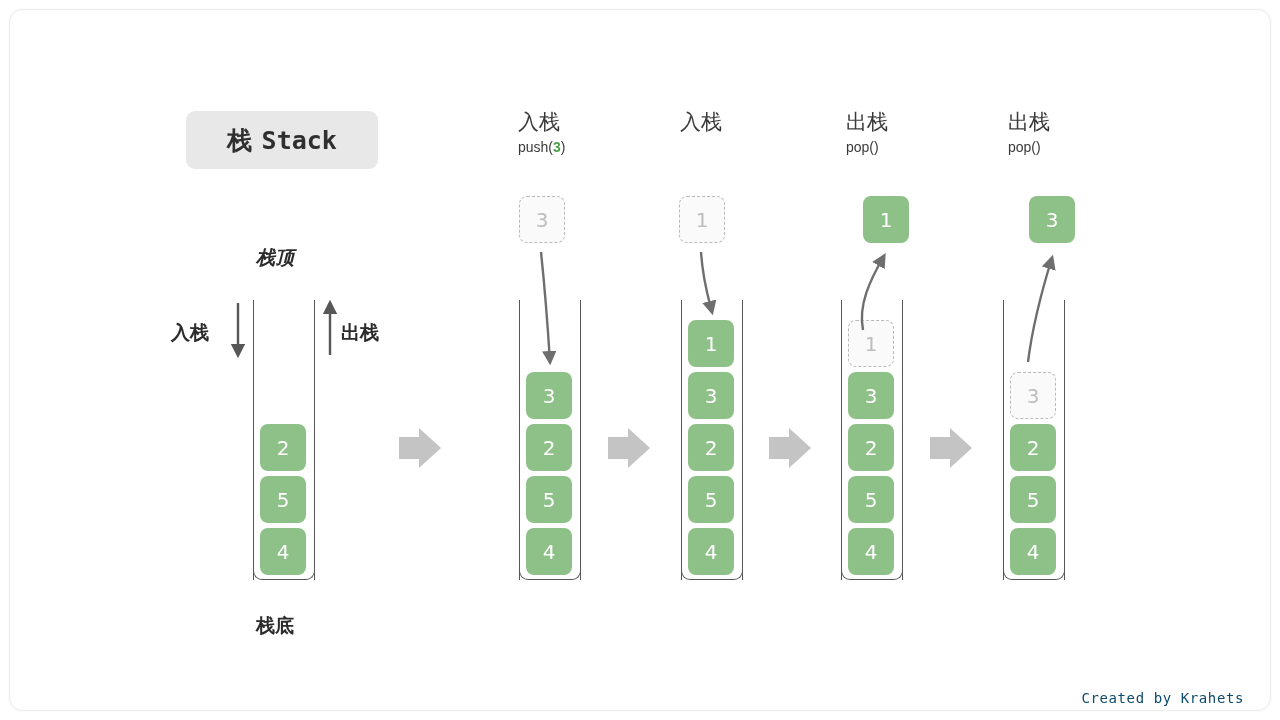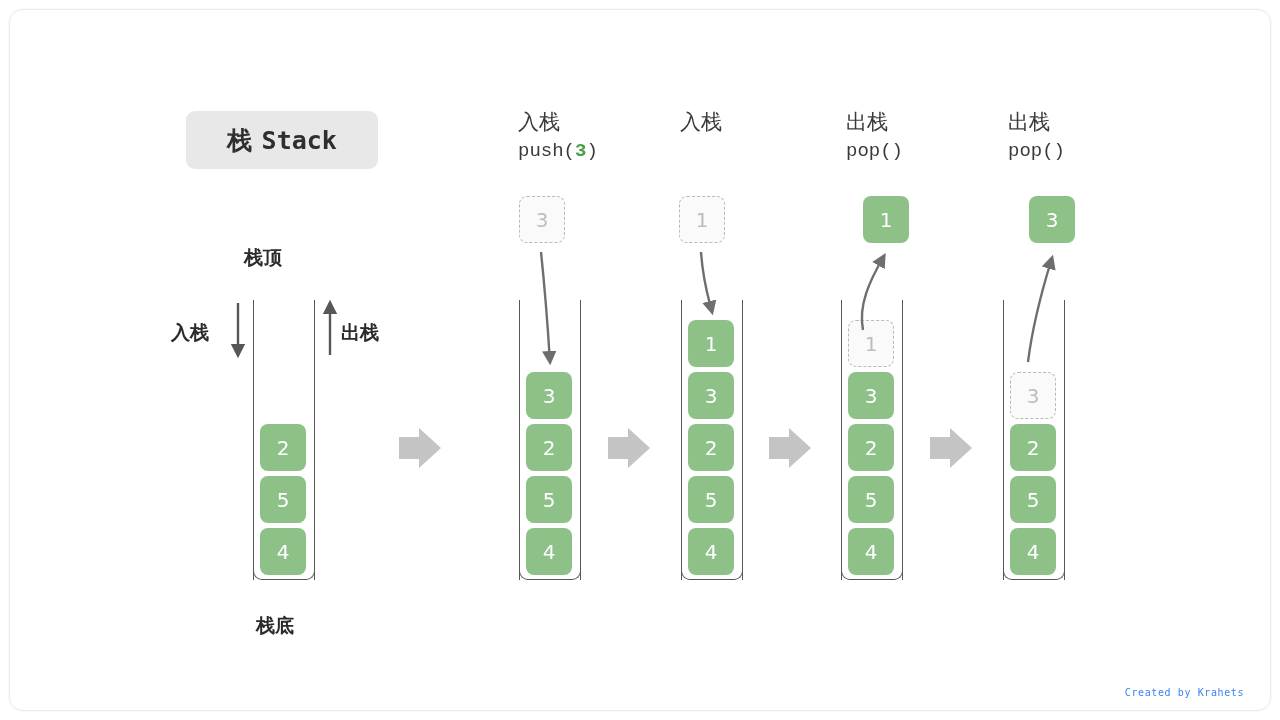--- a/index.html
+++ b/index.html
@@ -69,23 +69,23 @@
     color: #3a3a3a;
     line-height: 1.42;
     white-space: nowrap;
   }
   .col-head .cn {
     font-size: 21px;
     display: block;
     color: #3a3a3a;
   }
   .col-head .code {
-    font-size: 19px;
+    font-size: 14px;
     display: block;
-    font-family: Liberation Mono, monospace;
+    font-family: Liberation Sans, sans-serif;
     color: #3a3a3a;
   }
   .col-head .code .arg {
     color: #4a9e4a;
     font-weight: bold;
   }
 
   
   .stack {
     position: absolute;
@@ -141,39 +141,39 @@
     top: 0;
     width: 1280px;
     height: 720px;
     pointer-events: none;
   }
 
   
   .credit {
     position: absolute;
     right: 36px;
-    bottom: 22px;
-    color: #3b82f6;
-    font-size: 10px;
+    bottom: 14px;
+    color: #0c4a6e;
+    font-size: 14px;
     font-family: "DejaVu Sans Mono", "Liberation Mono", monospace;
     letter-spacing: 0.6px;
   }
 </style>
 </head>
 <body>
 
 <div id="canvas">
   <div class="card"></div>
 
   <div class="title-badge">
     <span>栈</span>
     <span class="mono">Stack</span>
   </div>
 
-  <div class="lbl-bold" style="left:244px; top:245px;">栈顶</div>
+  <div class="lbl-bold" style="left:256px; top:245px;font-style:italic;">栈顶</div>
   <div class="lbl-bold" style="left:256px; top:613px;">栈底</div>
   <div class="lbl-bold" style="left:171px; top:320px;">入栈</div>
   <div class="lbl-bold" style="left:341px; top:320px;">出栈</div>
 
   <div class="col-head" style="left:518px; top:108px;">
     <span class="cn">入栈</span>
     <span class="code"><span>push(</span><span class="arg">3</span><span>)</span></span>
   </div>
 
   <div class="col-head" style="left:680px; top:108px;">

